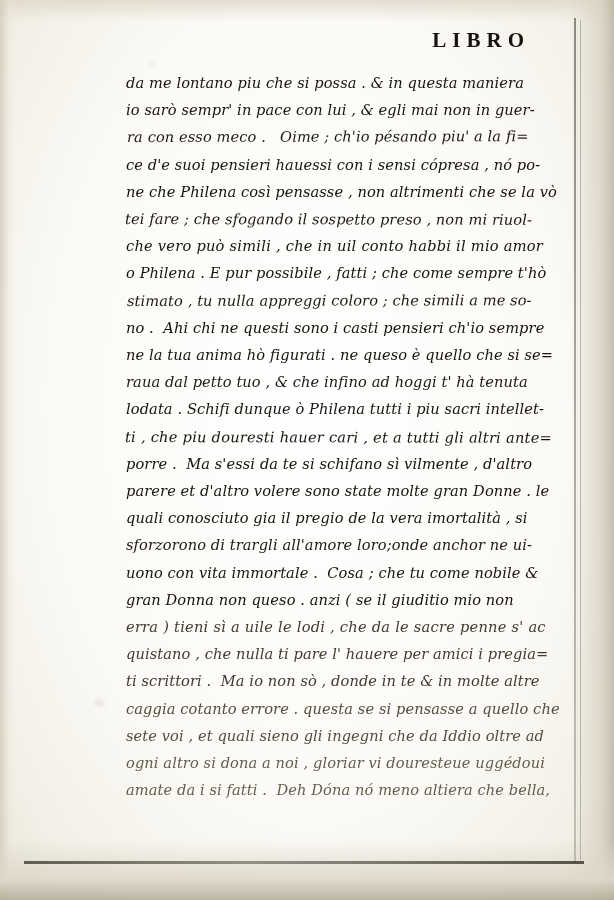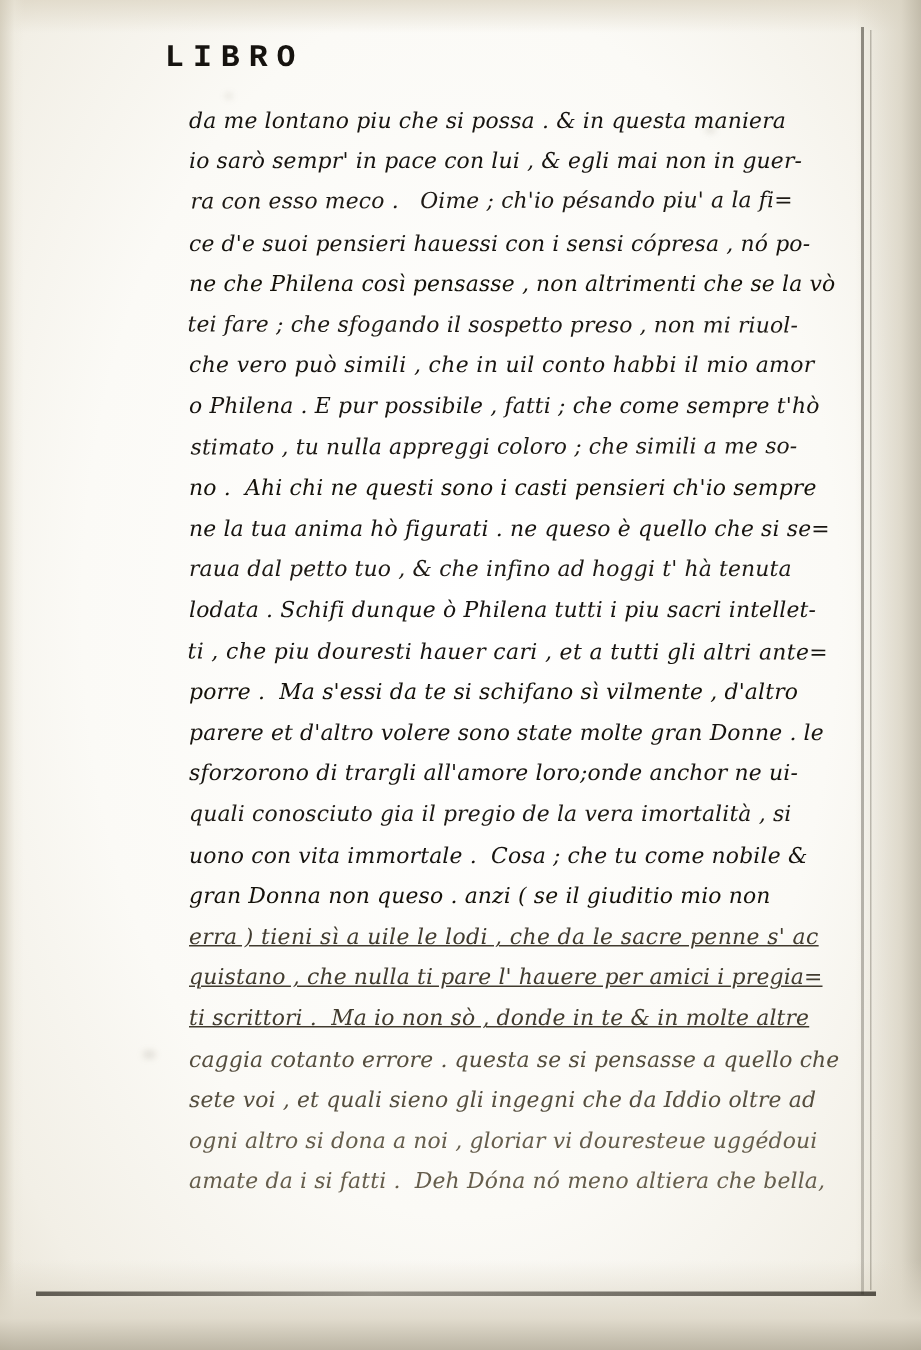--- a/index.html
+++ b/index.html
@@ -76,27 +76,27 @@
   }
 
   
   #textblock {
     position: absolute;
     left: 110px;
     top: 28px;
     width: 420px;
   }
   .running-head {
-    text-align: left;
+    text-align: right;
     font-size: 21px;
     letter-spacing: 6px;
     font-weight: 700;
     color: #16130f;
     margin: 0 0 14px 0;
-    font-family: Liberation Mono, monospace;
+    font-family: Liberation Serif, serif;
   }
   .lines {
     margin: 16px;
     padding: 0;
     list-style: none;
   }
   .line {
     display: block;
     font-family: "DejaVu Serif", serif;
     font-style: italic;
@@ -104,21 +104,21 @@
     line-height: 27.2px;
     color: #171410;
     white-space: pre;
     letter-spacing: 0.1px;
     transform-origin: left center;
   }
   
   .line:nth-child(3n)   { color: #1d1914; }
   .line:nth-child(5n)   { color: #141109; }
   .line:nth-child(7n)   { letter-spacing: 0.25px; }
-  .fade-1 { color: #413b2f !important; text-decoration: underline; }
+  .fade-1 { color: #413b2f !important; }
   .fade-2 { color: #544d3e !important; }
   .fade-3 { color: #655d4c !important; }
   .shift-a { transform: translateX(1px) rotate(-0.12deg); }
   .shift-b { transform: translateX(-1px) rotate(0.1deg); }
 
   .smudge {
     position: absolute;
     border-radius: 50%;
     background: rgba(120,110,92,0.16);
     filter: blur(2px);
@@ -153,22 +153,22 @@
       <span class="line">che vero può simili , che in uil conto habbi il mio amor</span>
       <span class="line">o Philena . E pur possibile , fatti ; che come sempre t'hò</span>
       <span class="line shift-a">stimato , tu nulla appreggi coloro ; che simili a me so-</span>
       <span class="line">no .  Ahi chi ne questi sono i casti pensieri ch'io sempre</span>
       <span class="line">ne la tua anima hò figurati . ne queso è quello che si se=</span>
       <span class="line">raua dal petto tuo , &amp; che infino ad hoggi t' hà tenuta</span>
       <span class="line">lodata . Schifi dunque ò Philena tutti i piu sacri intellet-</span>
       <span class="line shift-b">ti , che piu douresti hauer cari , et a tutti gli altri ante=</span>
       <span class="line">porre .  Ma s'essi da te si schifano sì vilmente , d'altro</span>
       <span class="line">parere et d'altro volere sono state molte gran Donne . le</span>
+      <span class="line">quali conosciuto gia il pregio de la vera imortalità , si</span>
       <span class="line">sforzorono di trargli all'amore loro;onde anchor ne ui-</span>
-      <span class="line">quali conosciuto gia il pregio de la vera imortalità , si</span>
       <span class="line">uono con vita immortale .  Cosa ; che tu come nobile &amp;</span>
       <span class="line">gran Donna non queso . anzi ( se il giuditio mio non</span>
       <span class="line fade-1">erra ) tieni sì a uile le lodi , che da le sacre penne s' ac</span>
       <span class="line fade-1">quistano , che nulla ti pare l' hauere per amici i pregia=</span>
       <span class="line fade-1">ti scrittori .  Ma io non sò , donde in te &amp; in molte altre</span>
       <span class="line fade-2">caggia cotanto errore . questa se si pensasse a quello che</span>
       <span class="line fade-2">sete voi , et quali sieno gli ingegni che da Iddio oltre ad</span>
       <span class="line fade-3">ogni altro si dona a noi , gloriar vi douresteue uggédoui</span>
       <span class="line fade-3">amate da i si fatti .  Deh Dóna nó meno altiera che bella,</span>
     </div>

